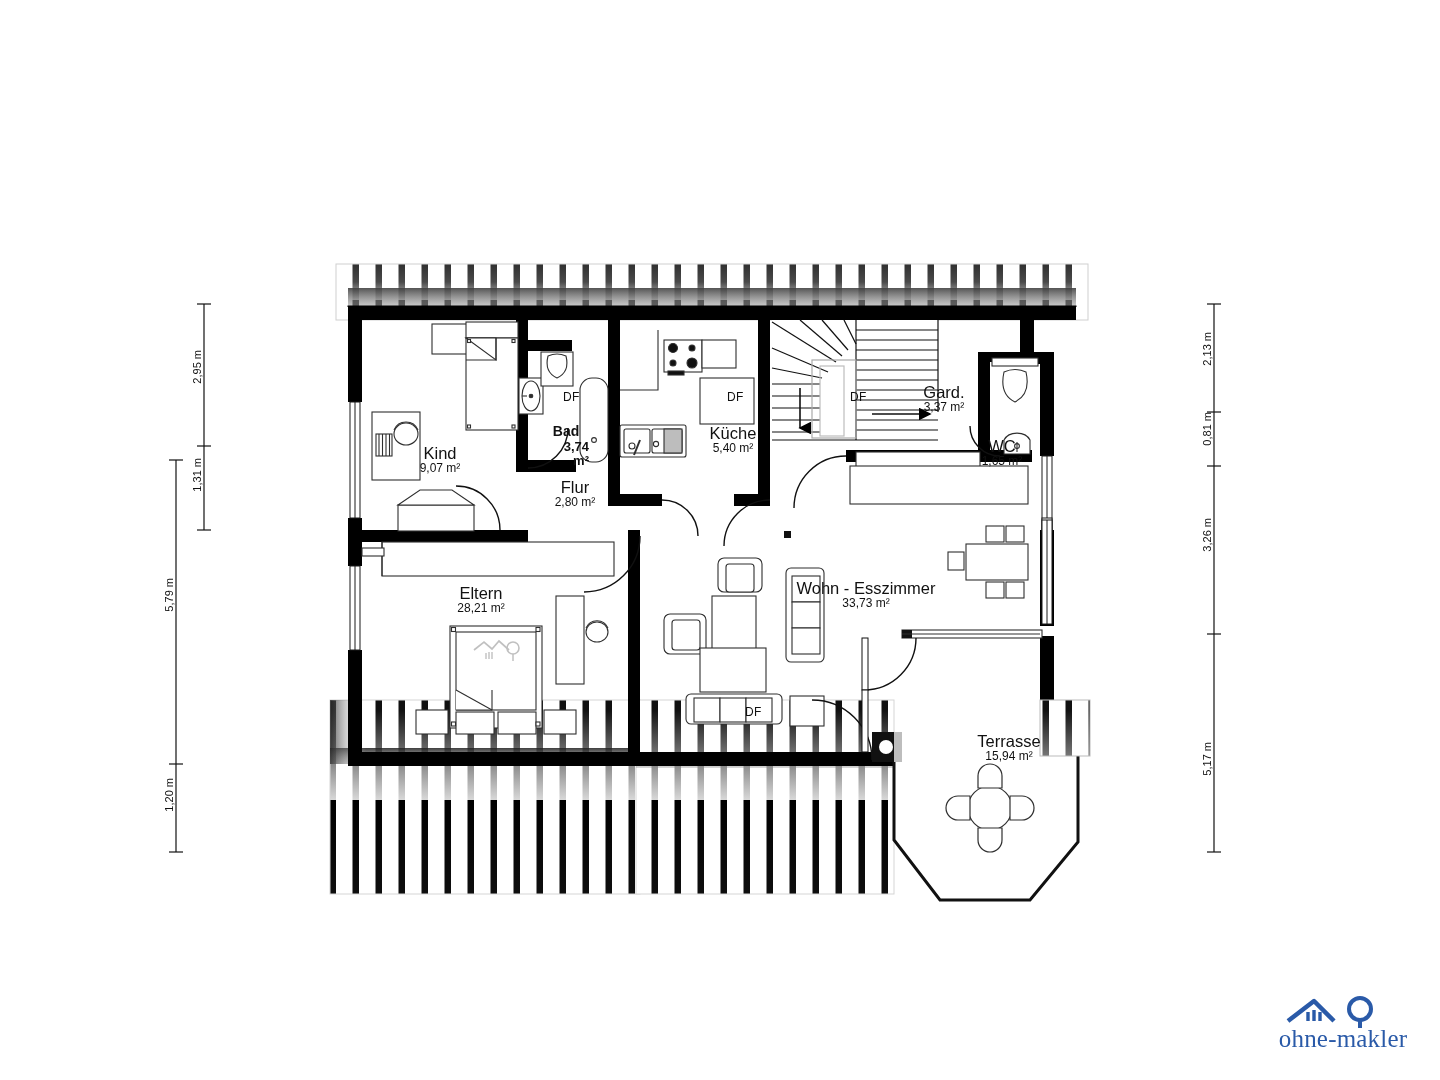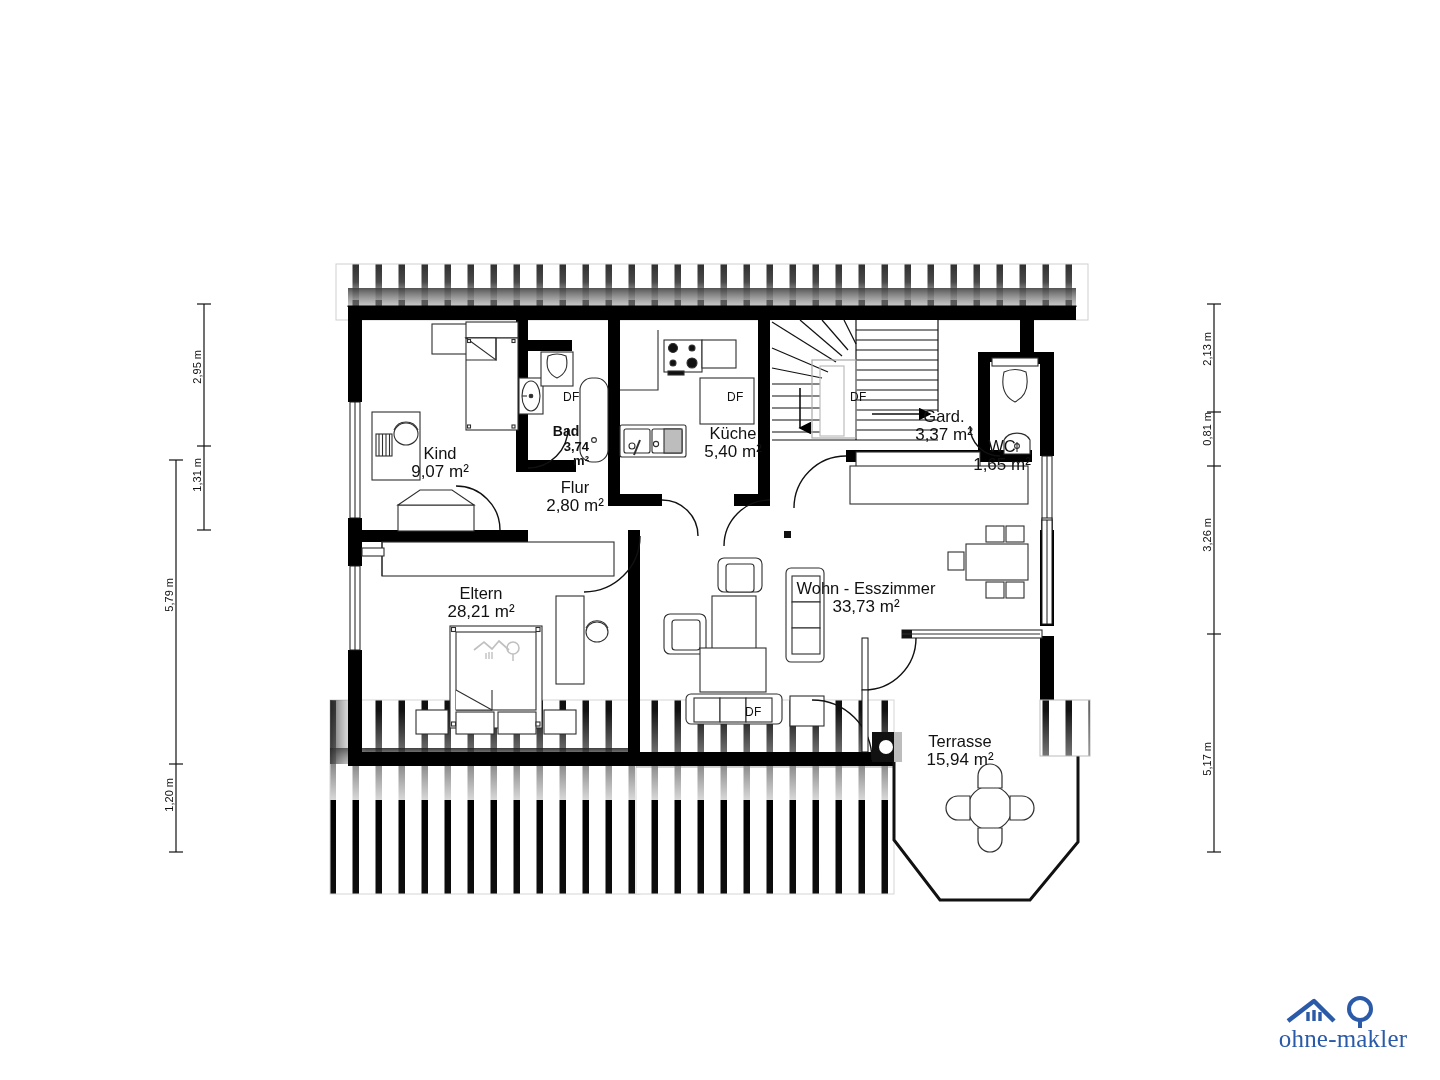--- a/index.html
+++ b/index.html
@@ -4,21 +4,21 @@
 <style>
   html,body{margin:0;padding:0;background:#ffffff;}
   body{width:1440px;height:1080px;position:relative;overflow:hidden;
        font-family:"Liberation Sans", sans-serif;color:#1a1a1a;}
 
   #plan{position:absolute;left:0;top:0;width:1440px;height:1080px;}
 
   .lbl{position:absolute;text-align:center;line-height:1.12;white-space:nowrap;
        font-family:"Liberation Sans", sans-serif;color:#111;}
   .lbl .rn{display:block;font-size:16.5px;}
-  .lbl .ra{display:block;font-size:17px;}
+  .lbl .ra{display:block;font-size:12px;}
   .lbl.small .rn{font-size:14px;}
   .lbl.small .ra{font-size:13px;text-align:right;}
   .lbl.wrap{white-space:normal;width:46px;}
 
   .df{position:absolute;font-size:12px;letter-spacing:.4px;color:#111;}
 
   .dimtxt{position:absolute;font-size:11px;color:#111;
           transform-origin:center center;white-space:nowrap;
           writing-mode:vertical-rl; transform:rotate(180deg);}
 
@@ -439,21 +439,21 @@
   <span class="rn">Bad</span>
   <span class="ra">3,74</span>
   <span class="ra">m²</span>
 </div>
 
 <div class="lbl" style="left:690px;top:424px;width:86px;">
   <span class="rn">Küche</span>
   <span class="ra">5,40 m²</span>
 </div>
 
-<div class="lbl" style="left:898px;top:407px;width:92px;">
+<div class="lbl" style="left:898px;top:383px;width:92px;">
   <span class="rn">Gard.</span>
   <span class="ra">3,37 m²</span>
 </div>
 
 <div class="lbl" style="left:963px;top:437px;width:78px;">
   <span class="rn">WC</span>
   <span class="ra">1,65 m²</span>
 </div>
 
 <div class="lbl" style="left:529px;top:478px;width:92px;text-align:center;">
@@ -464,21 +464,21 @@
 <div class="lbl" style="left:434px;top:584px;width:94px;">
   <span class="rn">Eltern</span>
   <span class="ra">28,21 m²</span>
 </div>
 
 <div class="lbl" style="left:780px;top:579px;width:172px;">
   <span class="rn">Wohn - Esszimmer</span>
   <span class="ra">33,73 m²</span>
 </div>
 
-<div class="lbl" style="left:905px;top:732px;width:110px;text-align:center;">
+<div class="lbl" style="left:954px;top:732px;width:110px;text-align:center;">
   <span class="rn">Terrasse</span>
   <span class="ra">15,94 m²</span>
 </div>
 
 <div class="df" style="left:563px;top:390px;">DF</div>
 <div class="df" style="left:727px;top:390px;">DF</div>
 <div class="df" style="left:850px;top:390px;">DF</div>
 <div class="df" style="left:745px;top:705px;">DF</div>
 
 <div class="dimtxt" style="left:191px;top:350px;">2,95 m</div>

